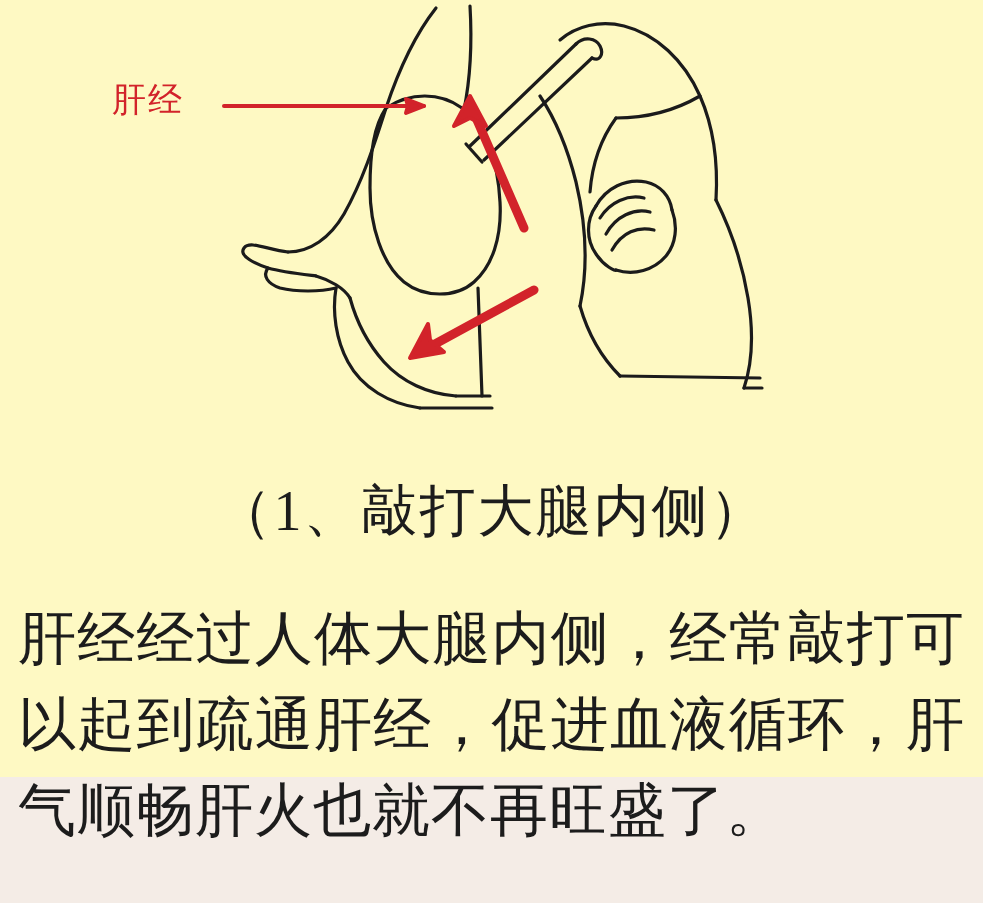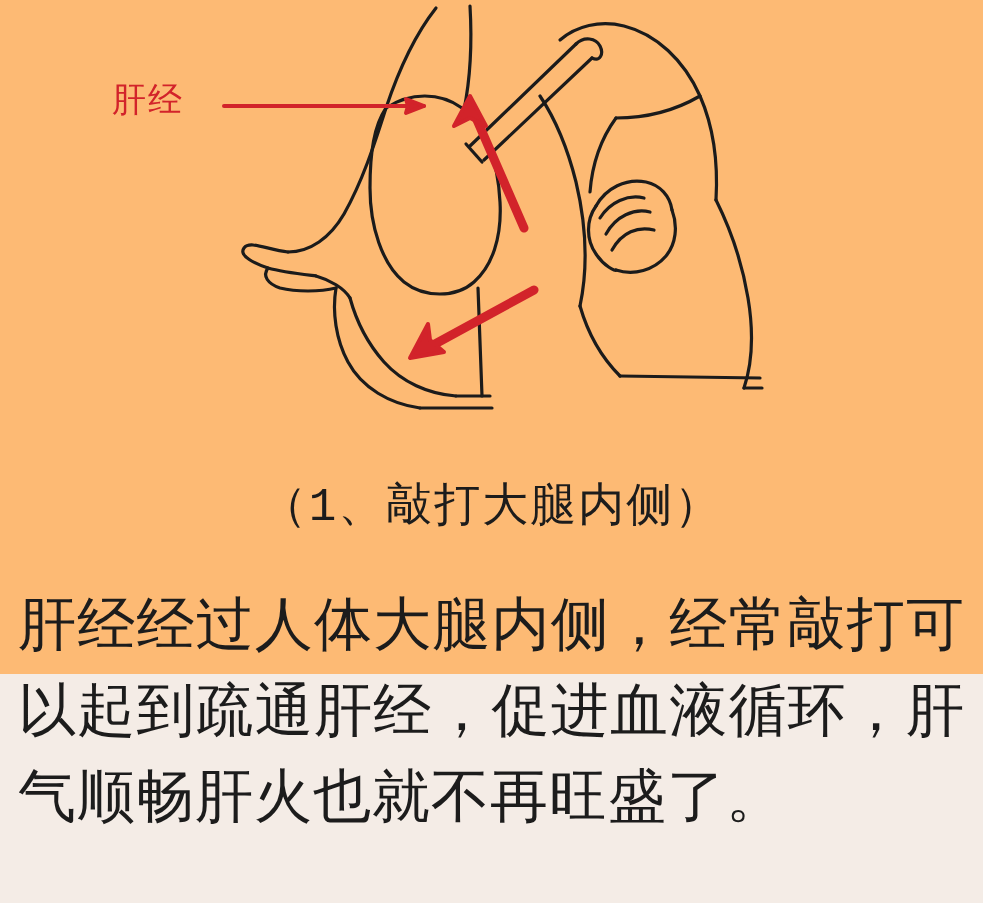--- a/index.html
+++ b/index.html
@@ -9,22 +9,22 @@
   body {
     width: 983px;
     height: 903px;
     background: #f4ece6;
     font-family: "DejaVu Serif", "Liberation Serif", serif;
     overflow: hidden;
   }
   .page {
     position: relative;
     width: 983px;
-    height: 674px;
-    background: #fdba74;
+    height: 777px;
+    background: #fef9c3;
   }
 
   
   .illustration {
     position: relative;
     width: 983px;
     height: 460px;
   }
   .illustration svg {
     display: block;
@@ -38,25 +38,25 @@
     font-size: 34px;
     color: #d2232a;
     letter-spacing: 2px;
     line-height: 1;
     white-space: nowrap;
   }
 
   
   .caption {
     text-align: center;
-    font-size: 46px;
+    font-size: 56px;
     color: #1c1c1c;
     letter-spacing: 2px;
     margin-top: 14px;
-    font-family: Liberation Mono, monospace;
+    font-family: Liberation Serif, serif;
   }
 
   
   .body-text {
     margin: 46px 18px 0 18px;
     font-size: 58px;
     line-height: 1.48;
     color: #1c1c1c;
     letter-spacing: 1px;
     text-align: justify;

